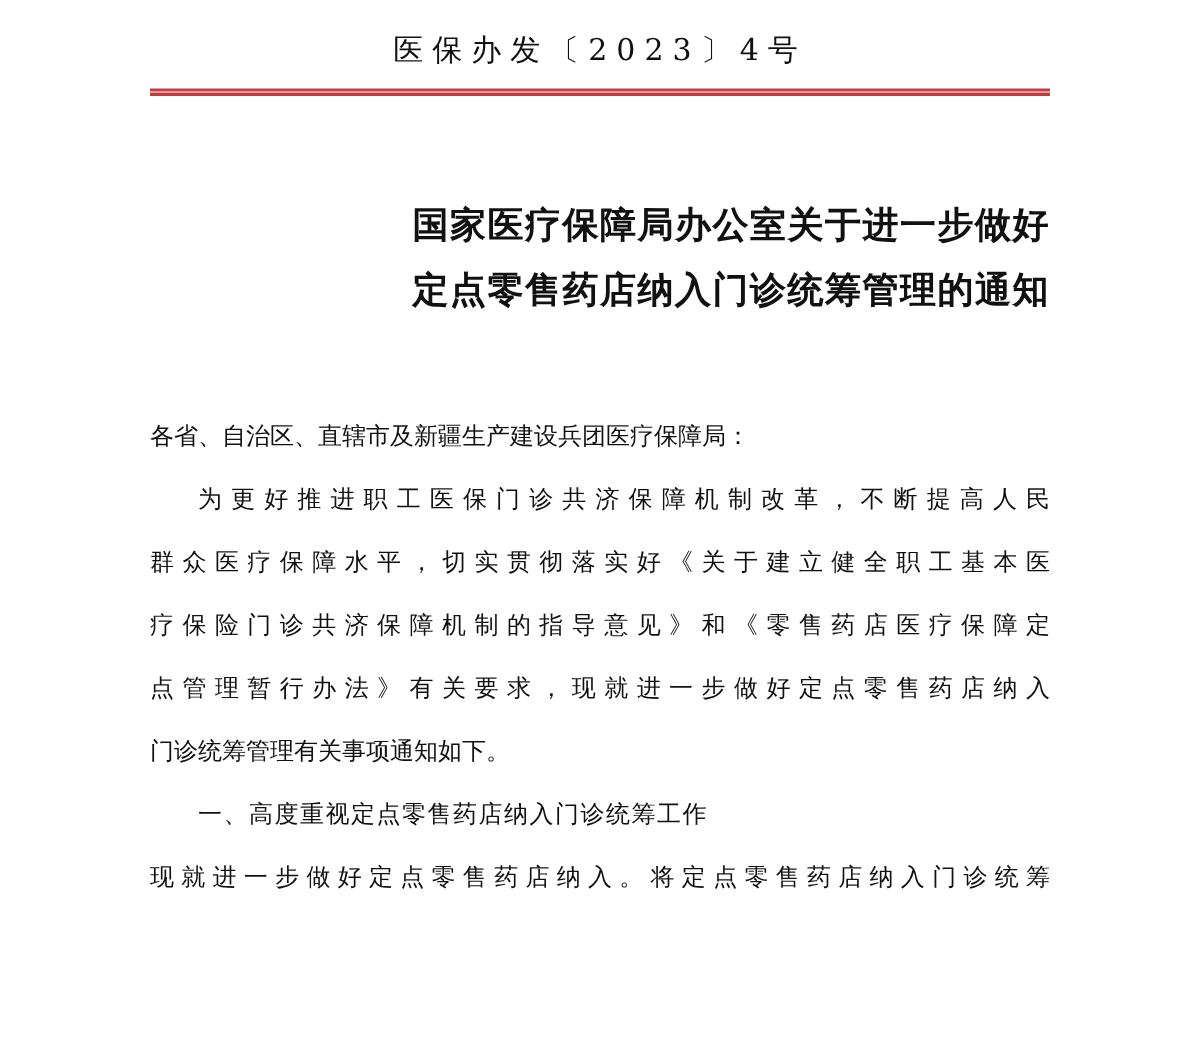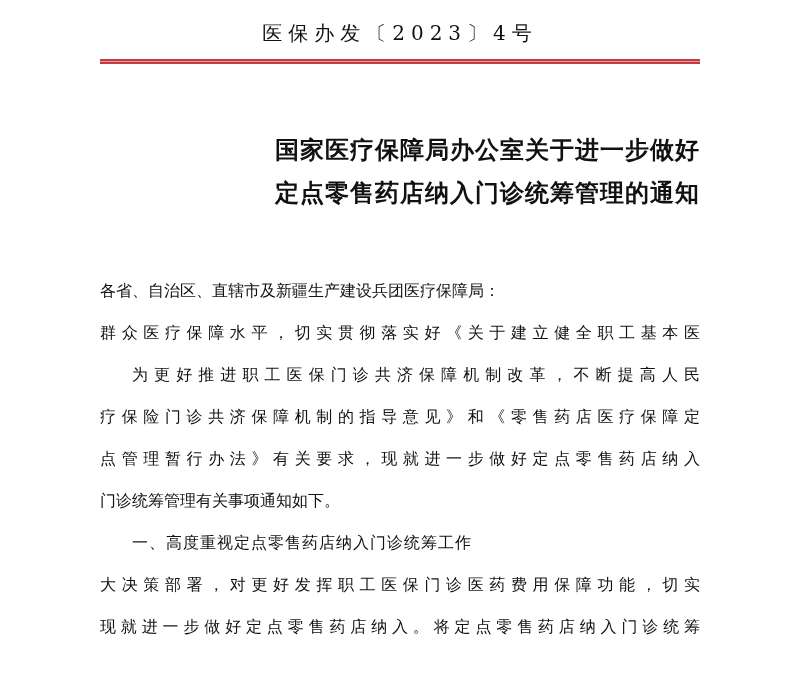--- a/index.html
+++ b/index.html
@@ -79,29 +79,28 @@
   <div class="red-line"></div>
 
   <div class="title">
     <div>国家医疗保障局办公室关于进一步做好</div>
     <div>定点零售药店纳入门诊统筹管理的通知</div>
   </div>
 
   <div class="content">
     <div class="line">各省、自治区、直辖市及新疆生产建设兵团医疗保障局：</div>
 
+    <div class="line j ind">为更好推进职工医保门诊共济保障机制改革，不断提高人民</div>
     <div class="line j">群众医疗保障水平，切实贯彻落实好《关于建立健全职工基本医</div>
-    <div class="line j ind">为更好推进职工医保门诊共济保障机制改革，不断提高人民</div>
     <div class="line j">疗保险门诊共济保障机制的指导意见》和《零售药店医疗保障定</div>
     <div class="line j">点管理暂行办法》有关要求，现就进一步做好定点零售药店纳入</div>
     <div class="line">门诊统筹管理有关事项通知如下。</div>
 
     <div class="line heading ind">一、高度重视定点零售药店纳入门诊统筹工作</div>
 
-    <div class="line j">大决策部署，对更好发挥职工医保门诊医药费用保障功能，切实</div>
     <div class="line j">现就进一步做好定点零售药店纳入。将定点零售药店纳入门诊统筹</div>
   </div>
 
   <div class="footer">
     <span class="dash">—</span><span class="num">1</span><span class="dash">—</span>
   </div>
 
 </div>
 
 </body></html>

